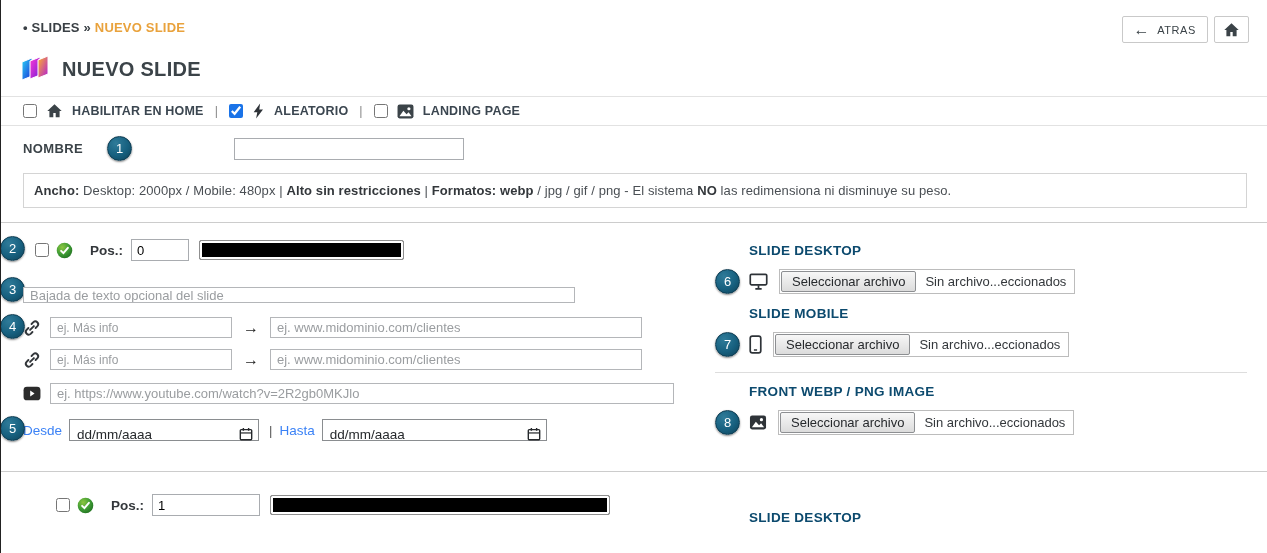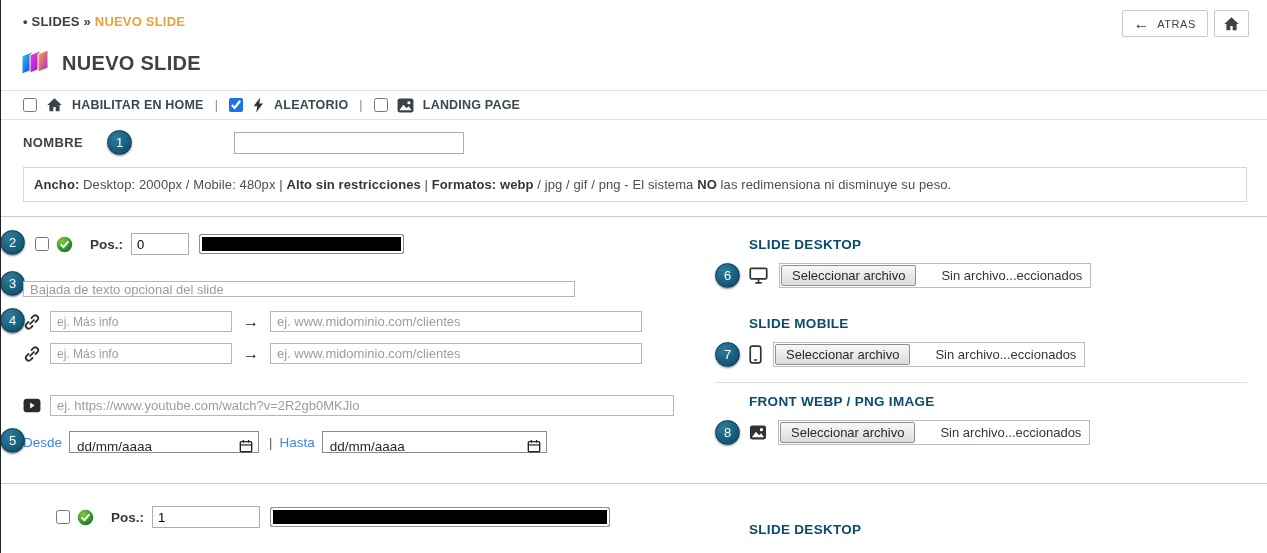--- a/index.html
+++ b/index.html
@@ -11,21 +11,21 @@
     background: #fff;
   }
   .page {
     position: relative;
     width: 1267px; height: 553px;
     background: #fff;
     border-left: 1px solid #222;
     overflow: hidden;
   }
   
-  .topbar { display:flex; justify-content:space-between; align-items:flex-start; padding:10px 18px 0 22px; }
+  .topbar { display:flex; justify-content:space-between; align-items:flex-start; padding:16px 18px 0 22px; }
   .breadcrumb { font-weight:bold; font-size:13px; color:#3a4045; letter-spacing:.2px; padding-top:4px; }
   .breadcrumb .bc-current { color:#e9a23c; }
   .topbar-buttons { display:flex; gap:6px; }
   .btn {
     border:1px solid #c9c9c9; background:#fff; height:27px;
     display:inline-flex; align-items:center; gap:7px; padding:0 11px;
     font-family:"Liberation Sans",sans-serif; font-size:11px; letter-spacing:.6px;
     color:#3b4348; border-radius:2px; cursor:pointer;
   }
   .btn .arrow { font-size:16px; font-weight:bold; line-height:1; }
@@ -84,41 +84,41 @@
   .title-input-row { margin-top:19px; }
   .title-input { width:558px; height:23px; border:2px solid #5f6368; padding:0 6px; font-size:14px; }
   .bajada-row { margin-top:7px; }
   .bajada-input { width:552px; height:16px; border:1px solid #b4b6b9; padding:0 6px; font-size:13px; }
   .link-row { margin-top:14px; }
   .link-row + .link-row { margin-top:11px; }
   .link-row .li-icon { flex:0 0 18px; }
   .link-text-input { width:182px; height:21px; border:1px solid #b4b6b9; margin-left:9px; padding:0 6px; font-size:12px; }
   .link-arrow { font-size:16px; font-weight:bold; color:#222; margin:0 11px; line-height:1; }
   .link-url-input { width:372px; height:21px; border:1px solid #b4b6b9; padding:0 6px; font-size:13px; }
-  .yt-row { margin-top:31px; }
+  .yt-row { margin-top:13px; }
   .yt-input { width:624px; height:21px; border:1px solid #b4b6b9; margin-left:9px; padding:0 6px; font-size:13px; }
   .date-row { margin-top:15px; }
   .date-label { font-size:13.5px; color:#3b82f6;text-align:center; }
   .date-field {
     display:inline-flex; justify-content:space-between; align-items:center;
     border:1px solid #8a8d90; height:22px; padding:8px 5px 0 7px;
     margin-left:7px; font-size:13.5px; color:#26292c; cursor:text; background:#fff;
   }
   .date-field.w1 { width:190px; }
   .date-field.w2 { width:225px; }
   .dsep { margin:0 7px 0 10px; color:#555; }
   input::placeholder { color:#9a9da0; opacity:1; }
   
   .right-col { flex:1; padding-left:20px; }
   .upload-block { position:relative; padding-left:34px; }
-  .upload-block + .upload-block { margin-top:28px; }
+  .upload-block + .upload-block { margin-top:12px; }
   .upload-heading { font-weight:bold; font-size:13.5px; letter-spacing:.3px; color:#0c4a6e; margin:4px 0 11px; }
   .upload-row { display:flex; align-items:center; gap:11px; }
   .upload-row .step { position:absolute; left:0; }
-  .file-control { display:flex; align-items:stretch; border:1px solid #bcbcbc; height:25px; background:#fff;gap:16px; }
+  .file-control { display:flex; align-items:stretch; border:1px solid #bcbcbc; height:25px; background:#fff; }
   .file-button {
     border:1px solid #8d8f92; background:linear-gradient(#f7f7f7,#dcdcdc);
     padding:0 10px; font-family:"Liberation Sans",sans-serif; font-size:13px; color:#26292c;
     border-radius:2px; margin:1px; cursor:pointer;
   }
   .file-status { display:flex; align-items:center; padding:0 8px; color:#33373b; font-size:13px; white-space:nowrap; }
   .right-divider { border:none; border-top:1px solid #ddd; margin:15px 0 11px; }
   
   .slide2 { display:flex; padding:13px 20px 0 22px; }
   .slide2-left { width:672px; display:flex; align-items:center; }

